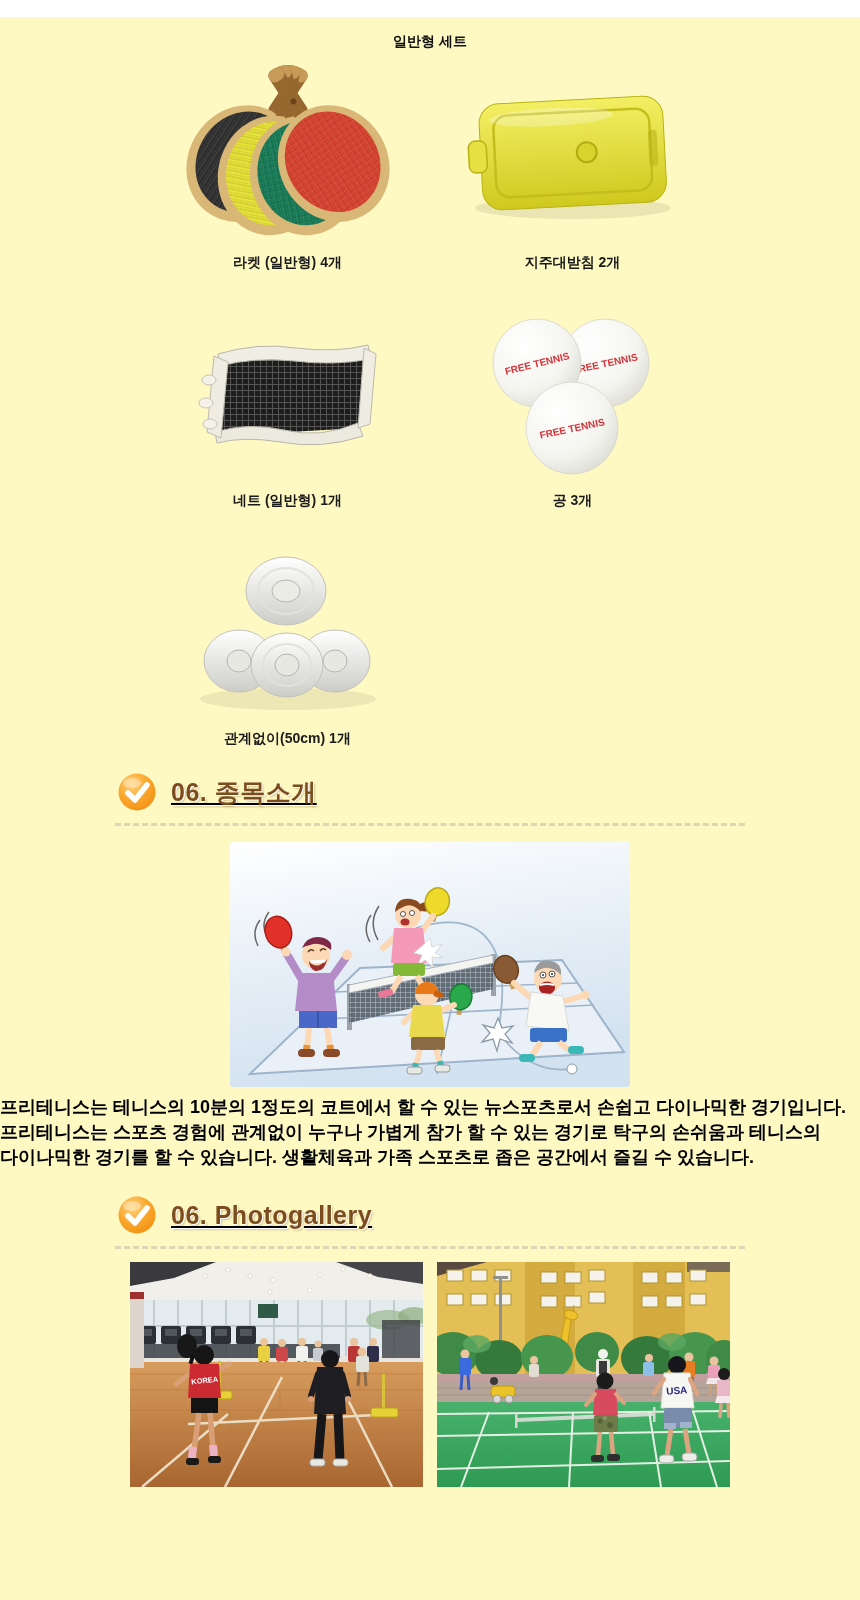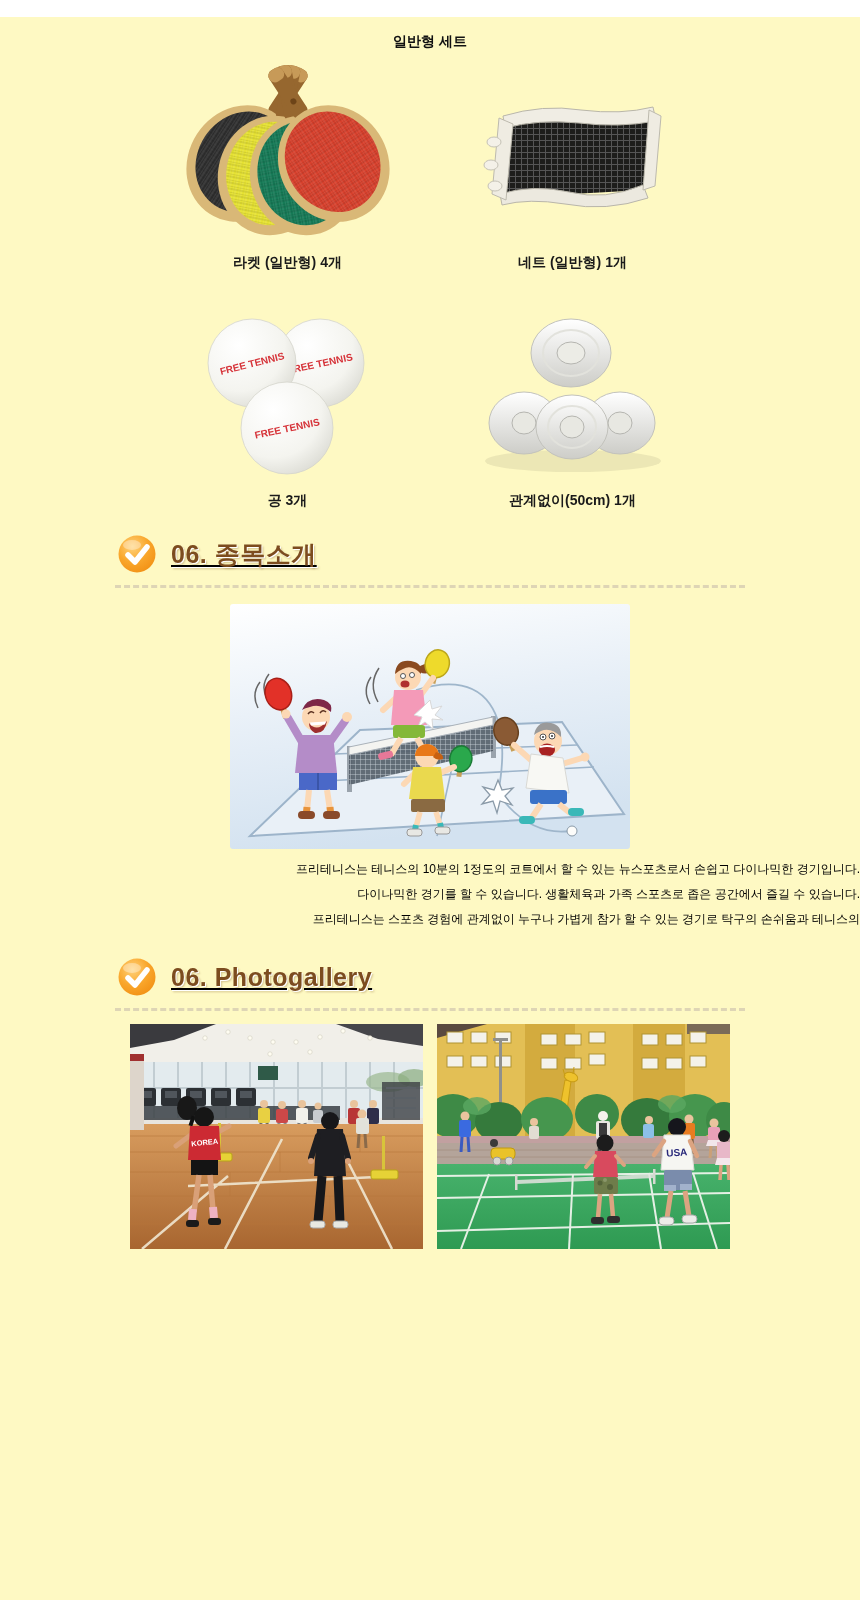--- a/index.html
+++ b/index.html
@@ -12,21 +12,21 @@
   .caption{margin-top:10px;font-size:14px;font-weight:bold;color:#1a1a1a;height:18px;line-height:18px;}
   .section-header{display:flex;align-items:center;gap:15px;margin:26px 0 0 118px;text-decoration:underline;}
   .badge{width:38px;height:38px;flex:0 0 38px;}
   .section-title{font-size:25px;font-weight:bold;color:#7c4c1f;letter-spacing:.5px;
     text-shadow:1px 1px 0 #fff,2px 2px 2px rgba(120,80,30,.3);}
   .divider{width:630px;margin:12px auto 0;border-top:3px dashed #ded5b5;height:0;}
   .illu{display:block;margin:16px auto 0;}
   .intro-heading{margin-top:20px;display:flex;align-items:center;justify-content:center;gap:10px;}
   .intro-heading .txt{font-size:24px;font-weight:bold;color:#a5685a;
     text-shadow:1px 1px 0 #fff,-1px -1px 0 #fff,2px 2px 1px rgba(0,0,0,.12);}
-  .intro-text{margin-top:8px;text-align:right;font-size:12px;font-weight:normal;color:#000;line-height:25px;}
+  .intro-text{margin-top:8px;text-align:left;font-size:18px;font-weight:bold;color:#000;line-height:25px;}
   .gallery{margin:13px auto 0;display:flex;gap:14px;justify-content:center;padding-bottom:75px;}
   .photo{display:block;background:#ddd;}
 </style>
 </head>
 <body>
 
 <div class="page">
 
   <div class="set-title">일반형 세트</div>
 
@@ -71,20 +71,42 @@
             <circle cy="10" r="3" fill="#6d4418"></circle>
             <ellipse cy="84" rx="54" ry="60" fill="#d9b877"></ellipse>
               <ellipse cy="82" rx="46" ry="52" fill="#d8402c"></ellipse>
               <ellipse cy="82" rx="46" ry="52" fill="url(#rk-t)"></ellipse>
           </g>
         </svg>
       </div>
       <div class="caption">라켓 (일반형) 4개</div>
     </div>
 
+    <div class="cell">
+      <div class="pimg">
+        <svg width="240" height="148" viewBox="0 0 240 148">
+          <defs>
+            <linearGradient id="bs-g" x1="0" y1="0" x2="0" y2="1">
+                <stop offset="0" stop-color="#f3ef63"></stop>
+                <stop offset="1" stop-color="#cfc91e"></stop>
+              </linearGradient>
+          </defs>
+          <ellipse cx="120" cy="130" rx="98" ry="11" fill="rgba(0,0,0,.08)"></ellipse>
+          <g transform="rotate(-3 120 80)">
+            <rect x="28" y="22" width="184" height="106" rx="20" fill="url(#bs-g)" stroke="#b8b215" stroke-width="1"></rect>
+            <rect x="42" y="34" width="156" height="82" rx="14" fill="none" stroke="#c4be1c" stroke-width="2.5"></rect>
+            <circle cx="134" cy="75" r="10" fill="#d9d32e" stroke="#b2ac12" stroke-width="2"></circle>
+            <rect x="16" y="58" width="18" height="32" rx="7" fill="#e6e043" stroke="#b8b215" stroke-width="1.5"></rect>
+            <rect x="196" y="56" width="9" height="36" rx="4" fill="#b8b215" opacity=".55"></rect>
+            <ellipse cx="100" cy="38" rx="62" ry="9" fill="rgba(255,255,255,.28)"></ellipse>
+          </g>
+        </svg>
+      </div>
+      <div class="caption">지주대받침 2개</div>
+    </div>
 
 
     <div class="cell">
       <div class="pimg">
         <svg width="200" height="132" viewBox="0 0 200 132">
           <defs>
             <pattern id="nt-m" width="6" height="6" patternUnits="userSpaceOnUse">
               <rect width="6" height="6" fill="#1d1d1b"></rect>
                 <path d="M0 .5H6M.5 0V6" stroke="#555" stroke-width="1"></path>
             </pattern>
@@ -273,22 +295,22 @@
       <rect x="300" y="186" width="37" height="14" rx="3" fill="#3a72c8"></rect>
       <path d="M311 200 L301 215 M329 200 L340 209" stroke="#fcd8b4" stroke-width="6"></path>
       <rect x="289" y="212" width="16" height="8" rx="4" fill="#3ab8b8"></rect>
       <rect x="338" y="204" width="16" height="8" rx="4" fill="#3ab8b8"></rect>
     </g>
   </svg>
 
 
   <div class="intro-text">
     <div>프리테니스는 테니스의 10분의 1정도의 코트에서 할 수 있는 뉴스포츠로서 손쉽고 다이나믹한 경기입니다.</div>
+    <div>프리테니스는 스포츠 경험에 관계없이 누구나 가볍게 참가 할 수 있는 경기로 탁구의 손쉬움과 테니스의</div>
     <div>다이나믹한 경기를 할 수 있습니다. 생활체육과 가족 스포츠로 좁은 공간에서 즐길 수 있습니다.</div>
-    <div>프리테니스는 스포츠 경험에 관계없이 누구나 가볍게 참가 할 수 있는 경기로 탁구의 손쉬움과 테니스의</div>
   </div>
 
   <div class="section-header">
     <svg class="badge" viewBox="0 0 38 38">
       <defs>
         <radialGradient id="ck2" cx=".38" cy=".3" r=".95">
           <stop offset="0" stop-color="#ffd27a"></stop>
             <stop offset=".45" stop-color="#f9a62b"></stop>
             <stop offset="1" stop-color="#ee8508"></stop>
         </radialGradient>

